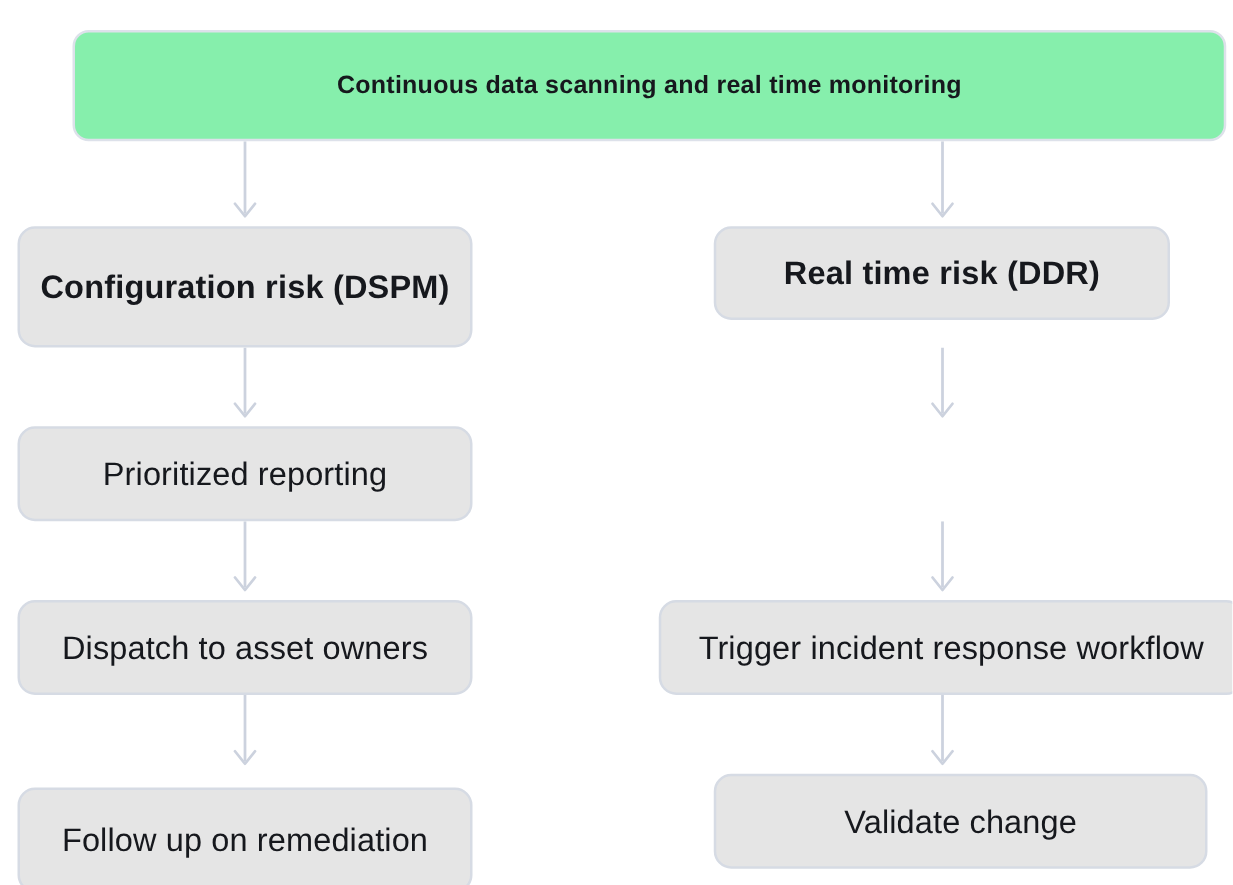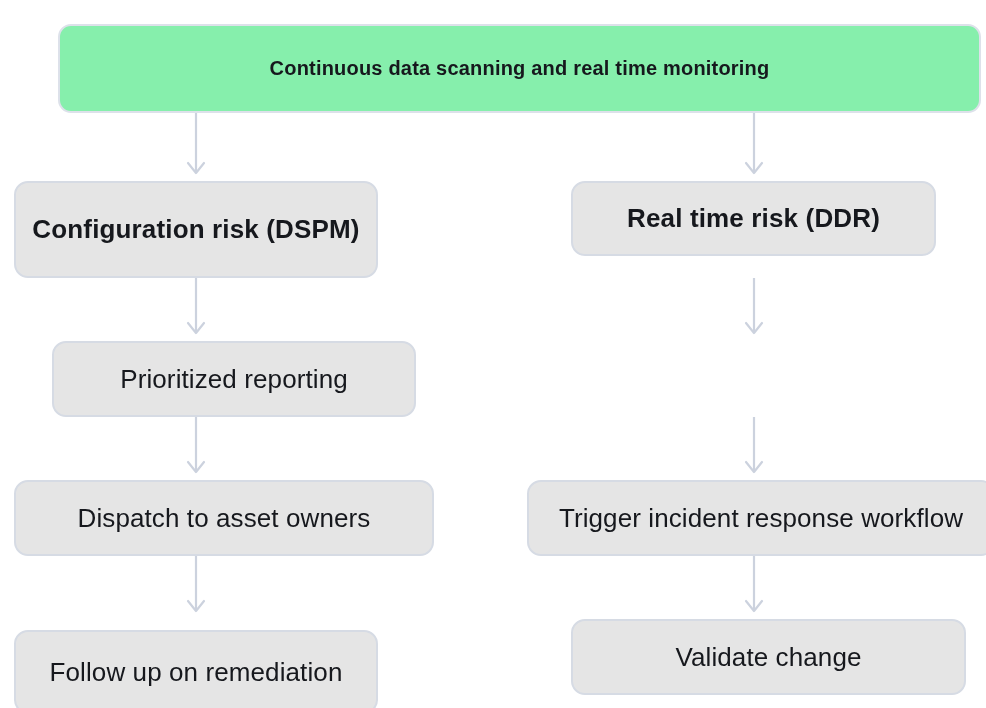--- a/index.html
+++ b/index.html
@@ -96,30 +96,30 @@
 
   <div class="node strong" style="left:571px; top:181px; width:365px; height:75px;">Real time risk (DDR)</div>
 
   <div class="arrow" style="left:183px; top:278px; width:26px; height:63px;">
     <svg width="26" height="63" viewBox="0 0 26 63" aria-hidden="true">
       <line class="stem" x1="13" y1="0" x2="13" y2="53"></line>
       <polyline class="head" points="5,45 13,55 21,45"></polyline>
     </svg>
   </div>
 
-  <div class="node" style="left:14px; top:341px; width:364px; height:76px;margin-left:38px;">Prioritized reporting</div>
+  <div class="node" style="left:14px; top:341px; width:364px; height:76px;">Prioritized reporting</div>
 
   <div class="arrow" style="left:183px; top:417px; width:26px; height:63px;">
     <svg width="26" height="63" viewBox="0 0 26 63" aria-hidden="true">
       <line class="stem" x1="13" y1="0" x2="13" y2="53"></line>
       <polyline class="head" points="5,45 13,55 21,45"></polyline>
     </svg>
   </div>
 
-  <div class="node" style="left:14px; top:480px; width:420px; height:76px;">Dispatch to asset owners</div>
+  <div class="node" style="left:14px; top:480px; width:364px; height:76px;">Dispatch to asset owners</div>
 
   <div class="arrow" style="left:183px; top:556px; width:26px; height:63px;">
     <svg width="26" height="63" viewBox="0 0 26 63" aria-hidden="true">
       <line class="stem" x1="13" y1="0" x2="13" y2="53"></line>
       <polyline class="head" points="5,45 13,55 21,45"></polyline>
     </svg>
   </div>
 
   <div class="node" style="left:14px; top:630px; width:364px; height:84px;">Follow up on remediation</div>
 

